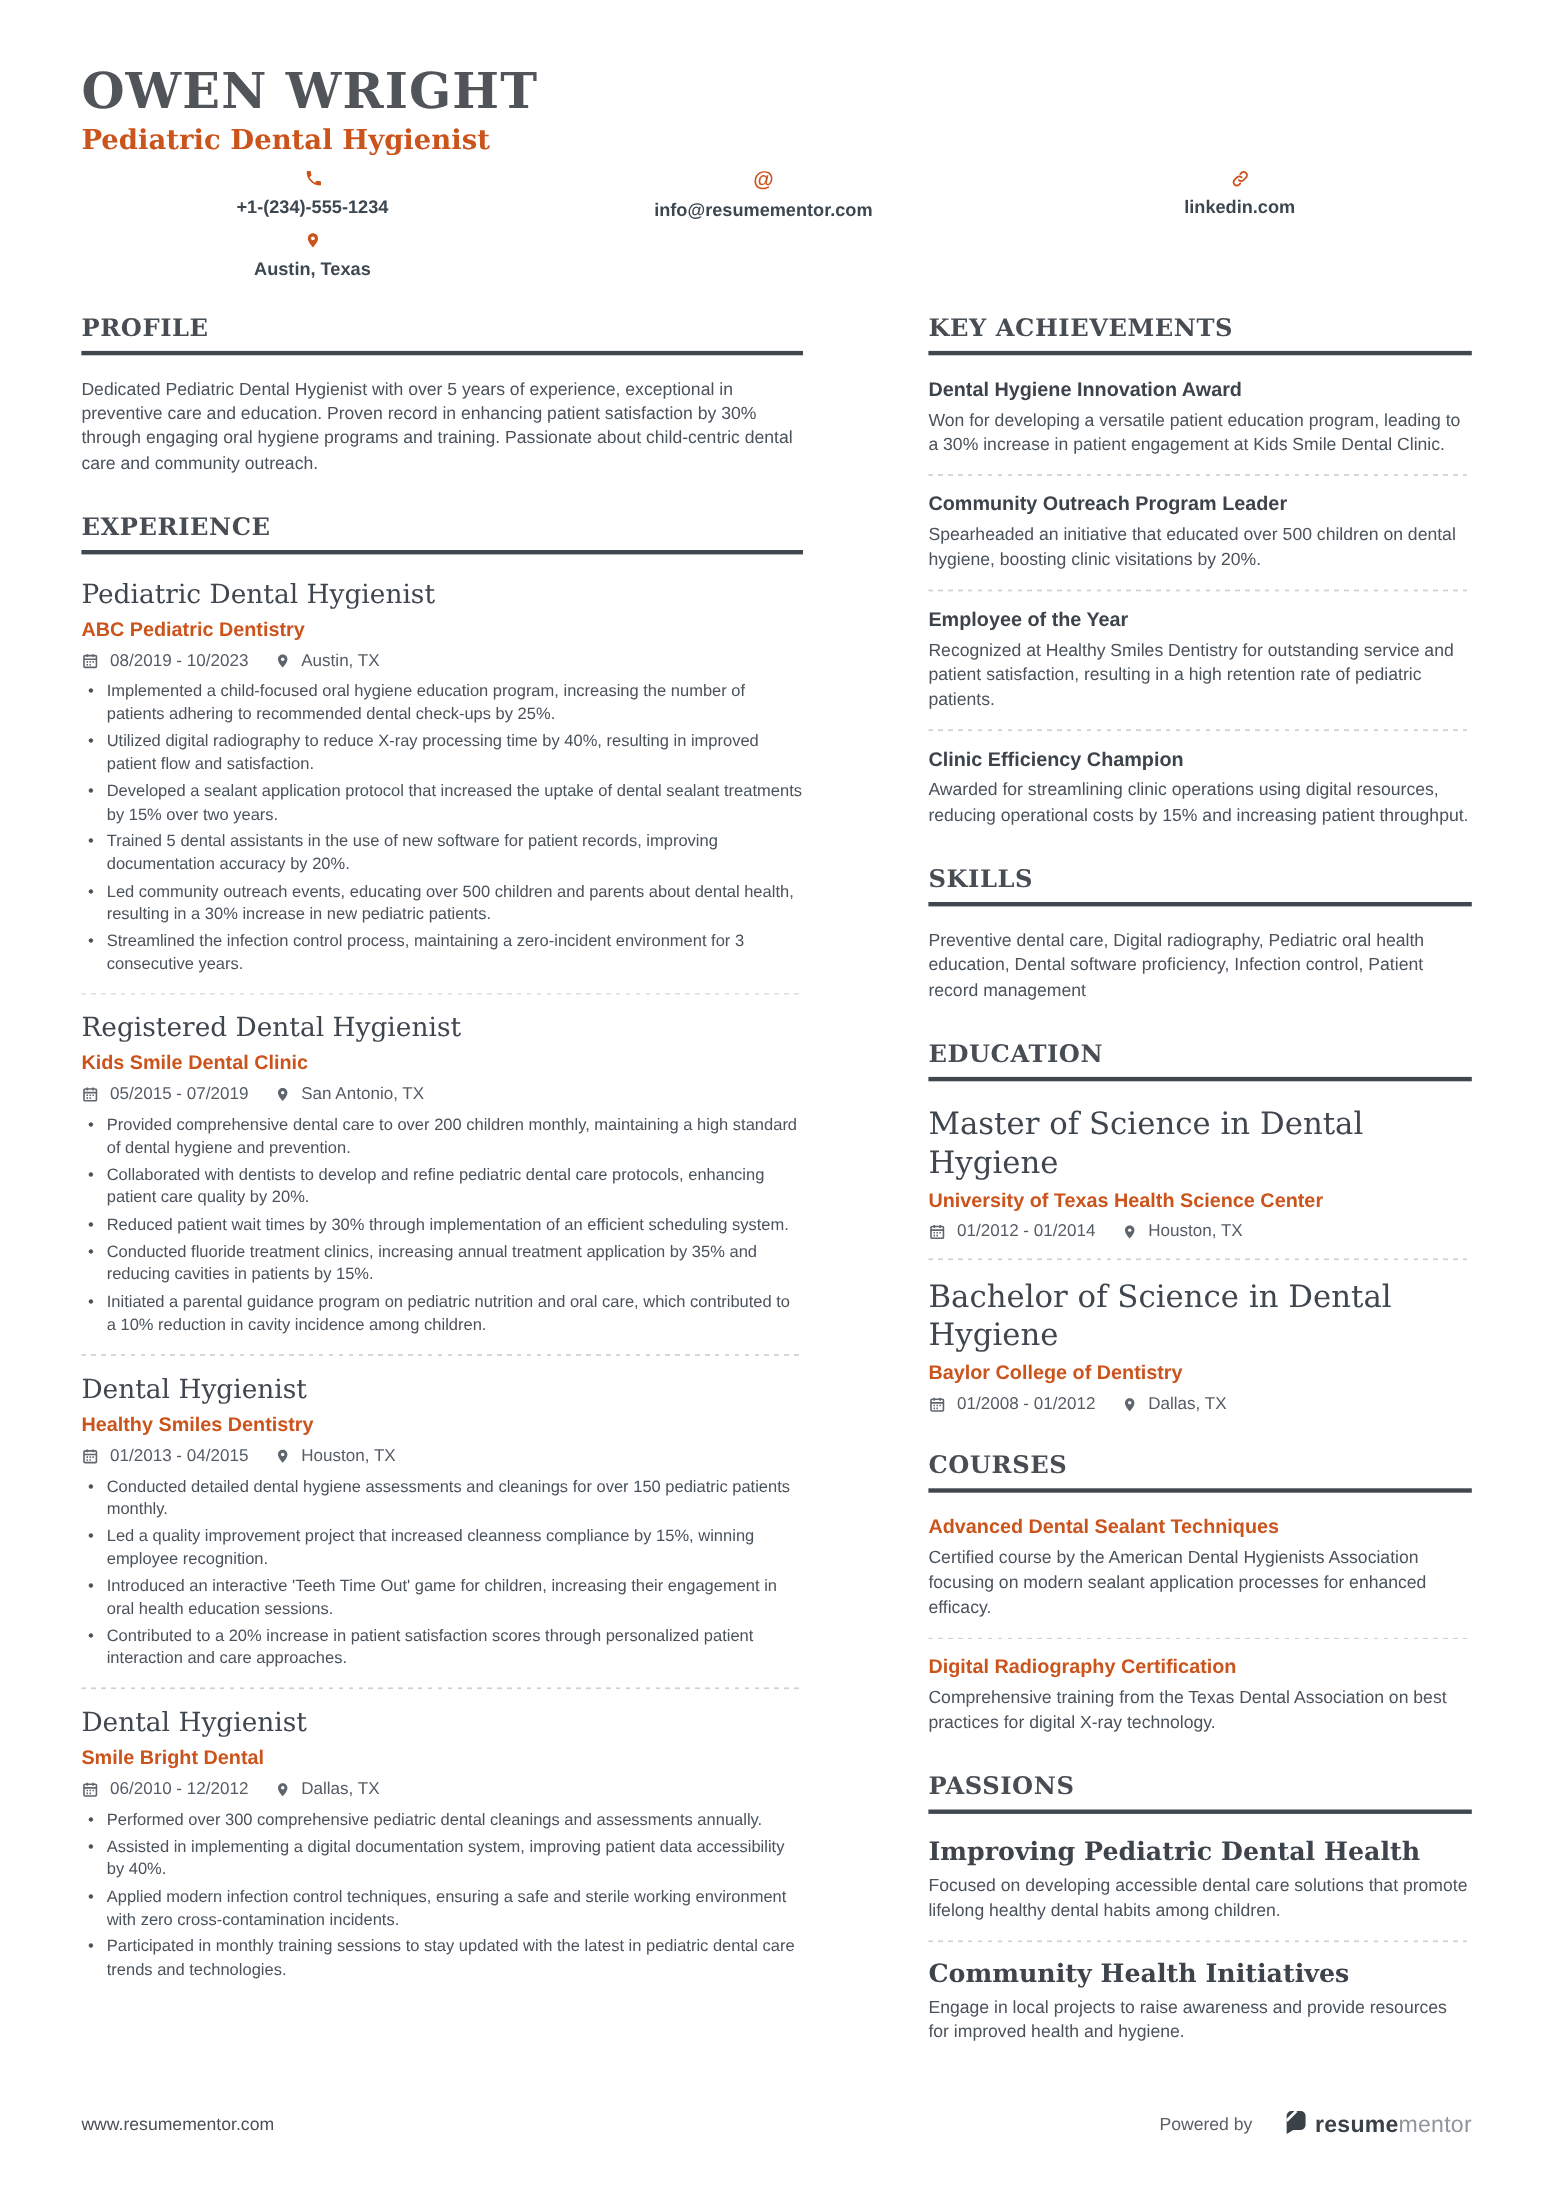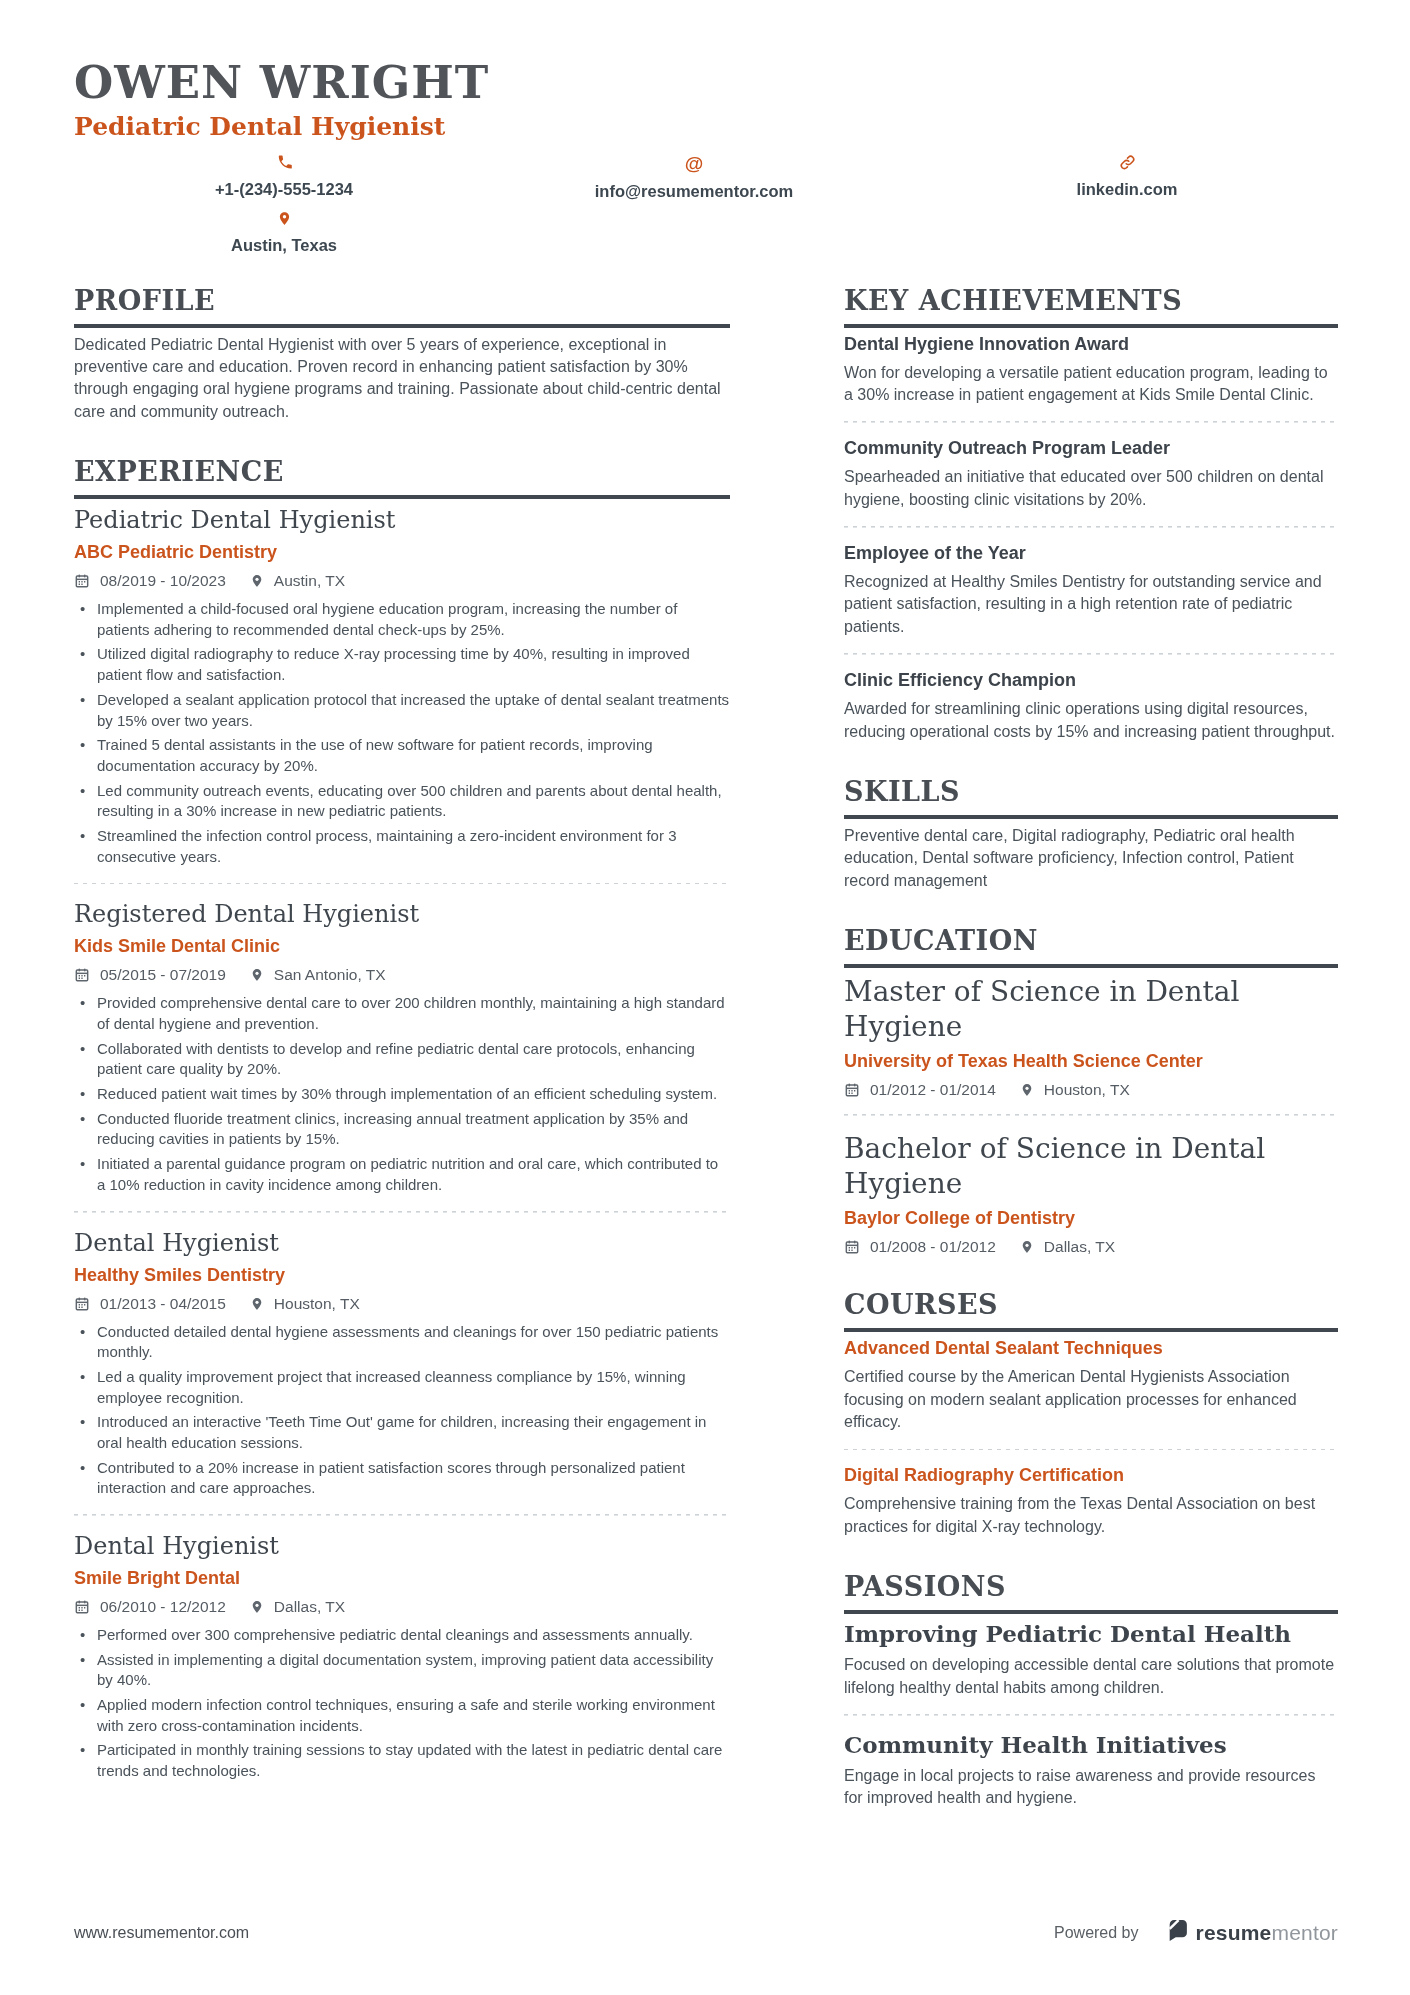--- a/index.html
+++ b/index.html
@@ -44,25 +44,25 @@
   .columns{
     display:grid;
     grid-template-columns:656px 494px;
     column-gap:114px;
     margin-top:30px;
   }
 
   .section{ margin-bottom:33px; }
   .section-title{
     font-family:"DejaVu Serif","Liberation Serif",serif;
-    font-weight:700; font-size:27px; letter-spacing:0.5px;
+    font-weight:700; font-size:22px; letter-spacing:0.5px;
     color:#474D53;
     padding-bottom:8px;
     border-bottom:4px solid #40474E;
-    margin-bottom:6px;
+    margin-bottom:21px;
   }
   .body-text{ font-size:16px; line-height:1.4; color:#4A525A; }
 
   .dashed-sep{
     height:2px; margin:15px 0;
     background-image:repeating-linear-gradient(90deg,#CDD2D7 0 4px,transparent 4px 9px);
     background-size:100% 1.6px; background-repeat:no-repeat; background-position:center;
   }
 
   

